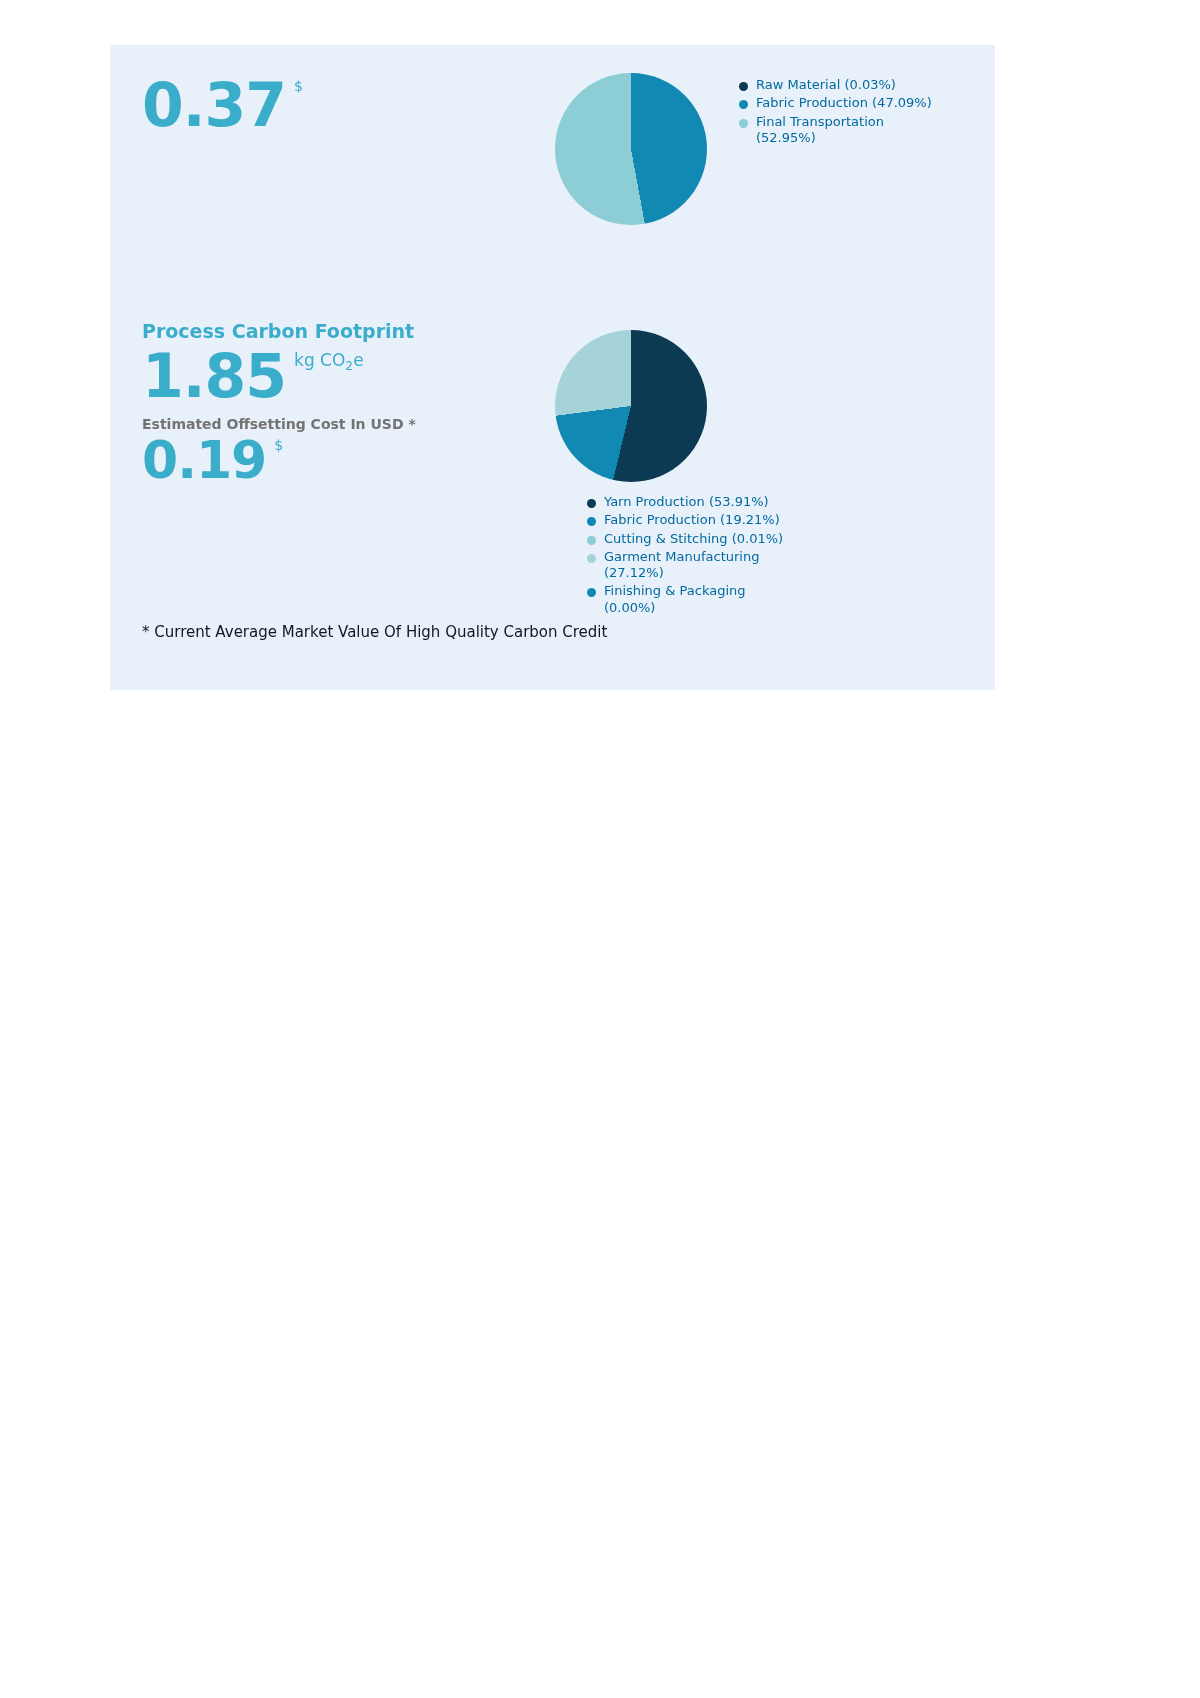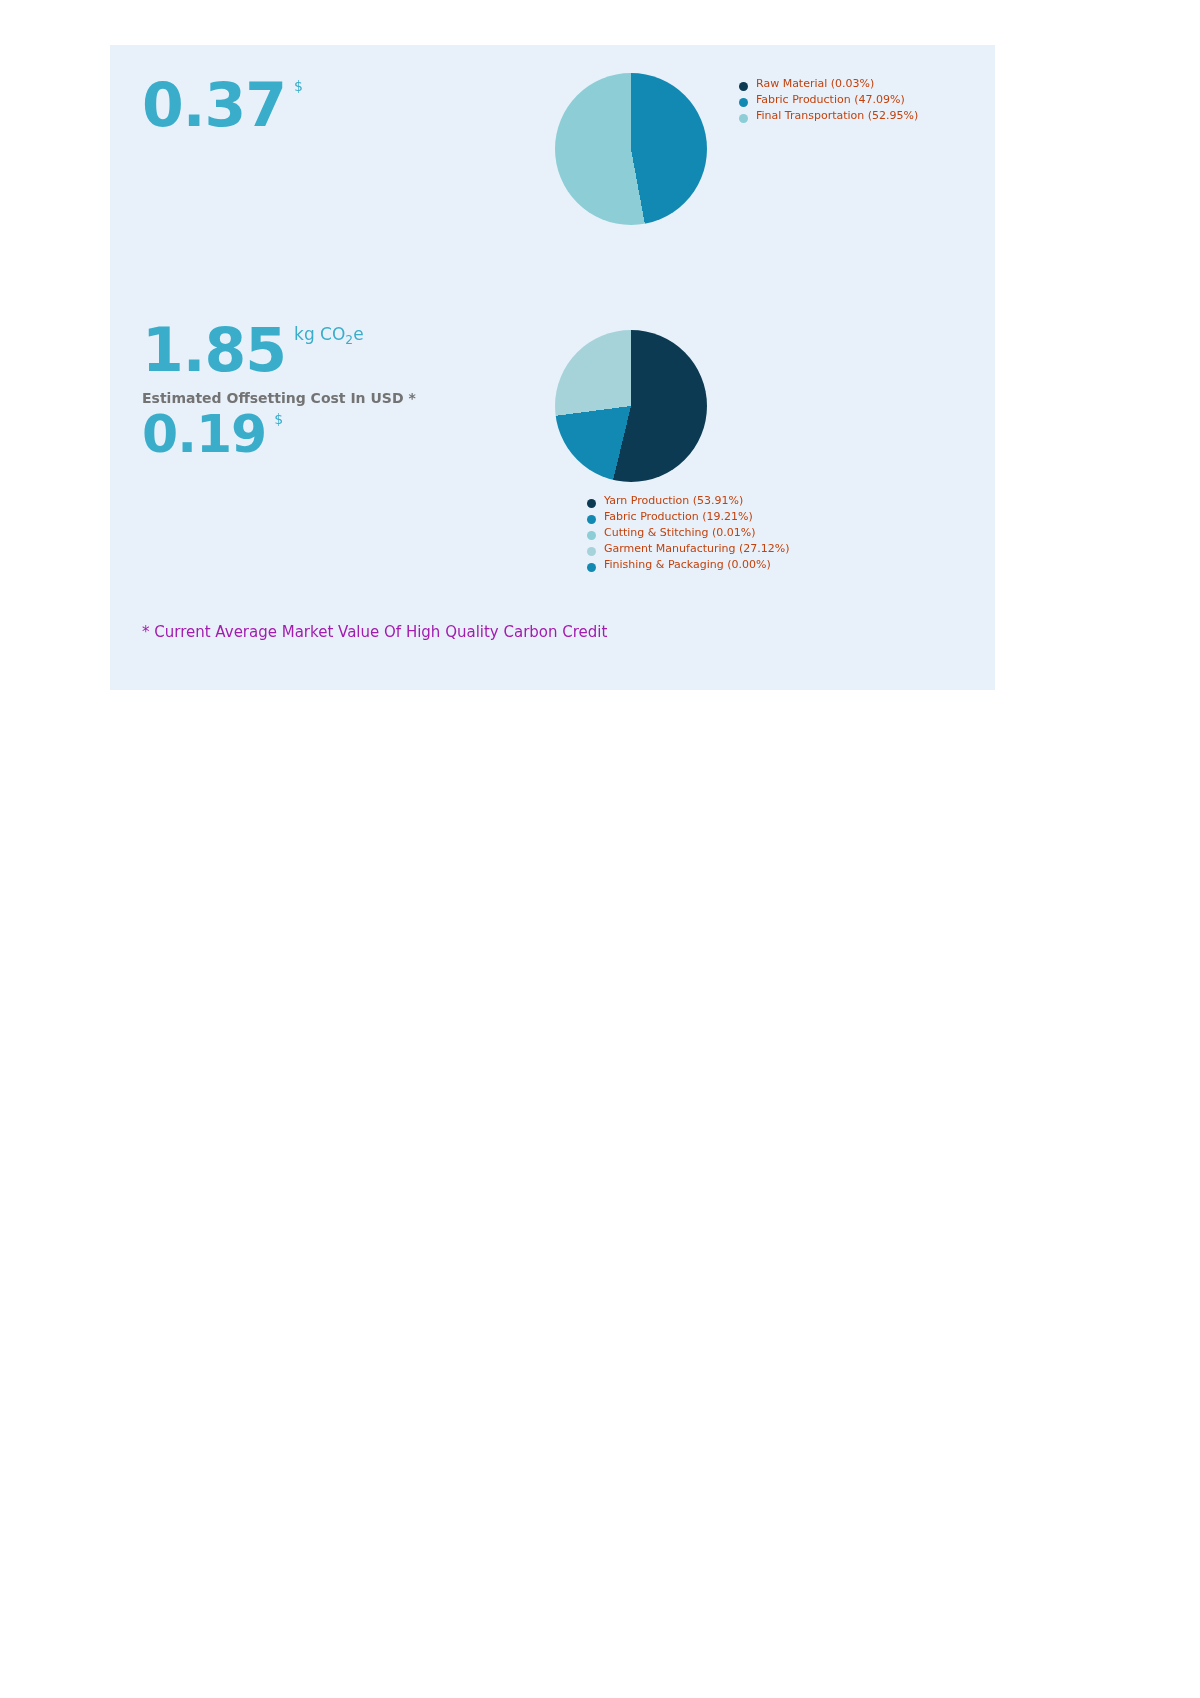--- a/index.html
+++ b/index.html
@@ -19,25 +19,25 @@
   .bigval .unit.small{font-size:14px;margin-top:4px;}
 
   .sectitle{font-size:19px;font-weight:bold;color:#3aadcb;margin:0 0 4px 0;}
   .subtitle{font-size:14px;font-weight:bold;color:#737373;margin:10px 0 2px 0;}
 
   
   .pie-wrap{position:relative;}
   .pie{border-radius:50%;}
 
   .legend{display:flex;flex-direction:column;gap:2px;padding-top:4px;}
-  .legend-item{display:flex;align-items:flex-start;font-size:11px;color:#c2410c;line-height:1.25;}
+  .legend-item{display:flex;align-items:flex-start;font-size:13px;color:#0369a1;line-height:1.25;}
   .legend-dot{width:9px;height:9px;border-radius:50%;flex:0 0 9px;margin:5px 8px 0 0;}
   .legend-label{max-width:190px;}
 
-  .footnote{position:absolute;left:32px;top:578px;font-size:15px;color:#a21caf;}
+  .footnote{position:absolute;left:32px;top:578px;font-size:15px;color:#0f172a;}
 
   .b2{left:0px;top:275px;width:885px;height:290px;}
   .b2-left{width:445px;padding:0 0 0 32px;box-sizing:border-box;}
   .b2-right{width:440px;display:flex;align-items:flex-start;flex-direction:column;}
   sub{font-size:0.72em;}
 </style>
 </head>
 <body>
 
 <div class="card">
@@ -65,20 +65,21 @@
           <div class="legend-item">
             <span class="legend-dot" style="background: rgb(140, 205, 214);"></span>
             <span class="legend-label">Final Transportation (52.95%)</span>
           </div>
         </div>
     </div>
   </div>
 
   <div class="block b2">
     <div class="b2-left">
+      <div class="sectitle">Process Carbon Footprint</div>
       <div class="bigval">
         <span class="num">1.85</span>
         <span class="unit"><span>kg CO</span><sub>2</sub><span>e</span></span>
       </div>
       <div class="subtitle">Estimated Offsetting Cost In USD *</div>
       <div class="bigval">
         <span class="num" style="font-size:52px;">0.19</span>
         <span class="unit small">$</span>
       </div>
     </div>

